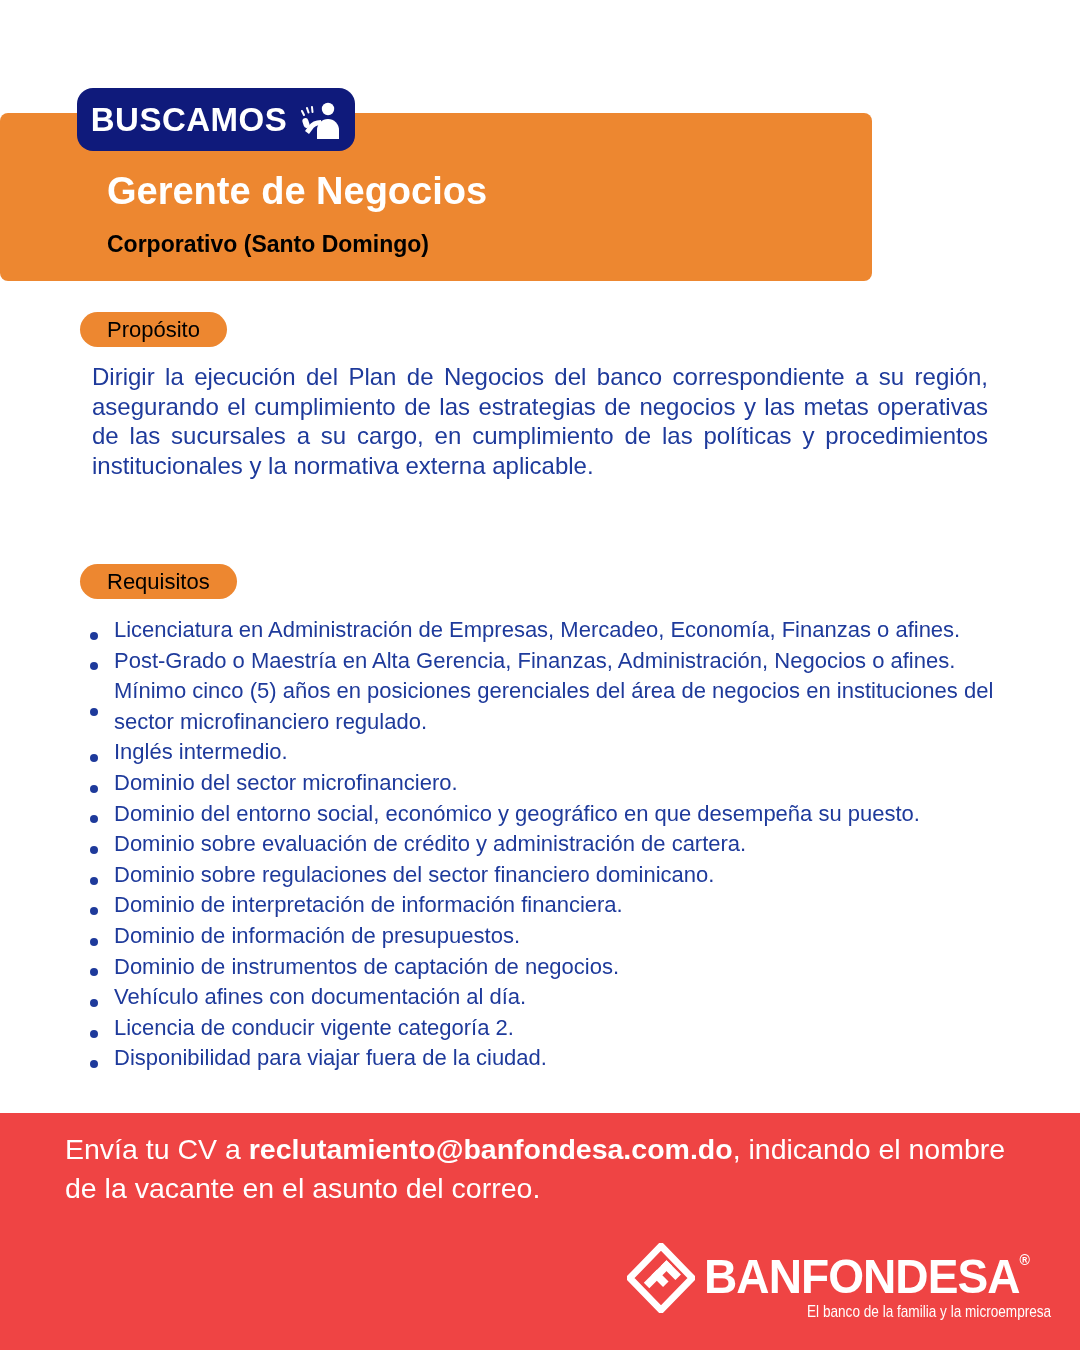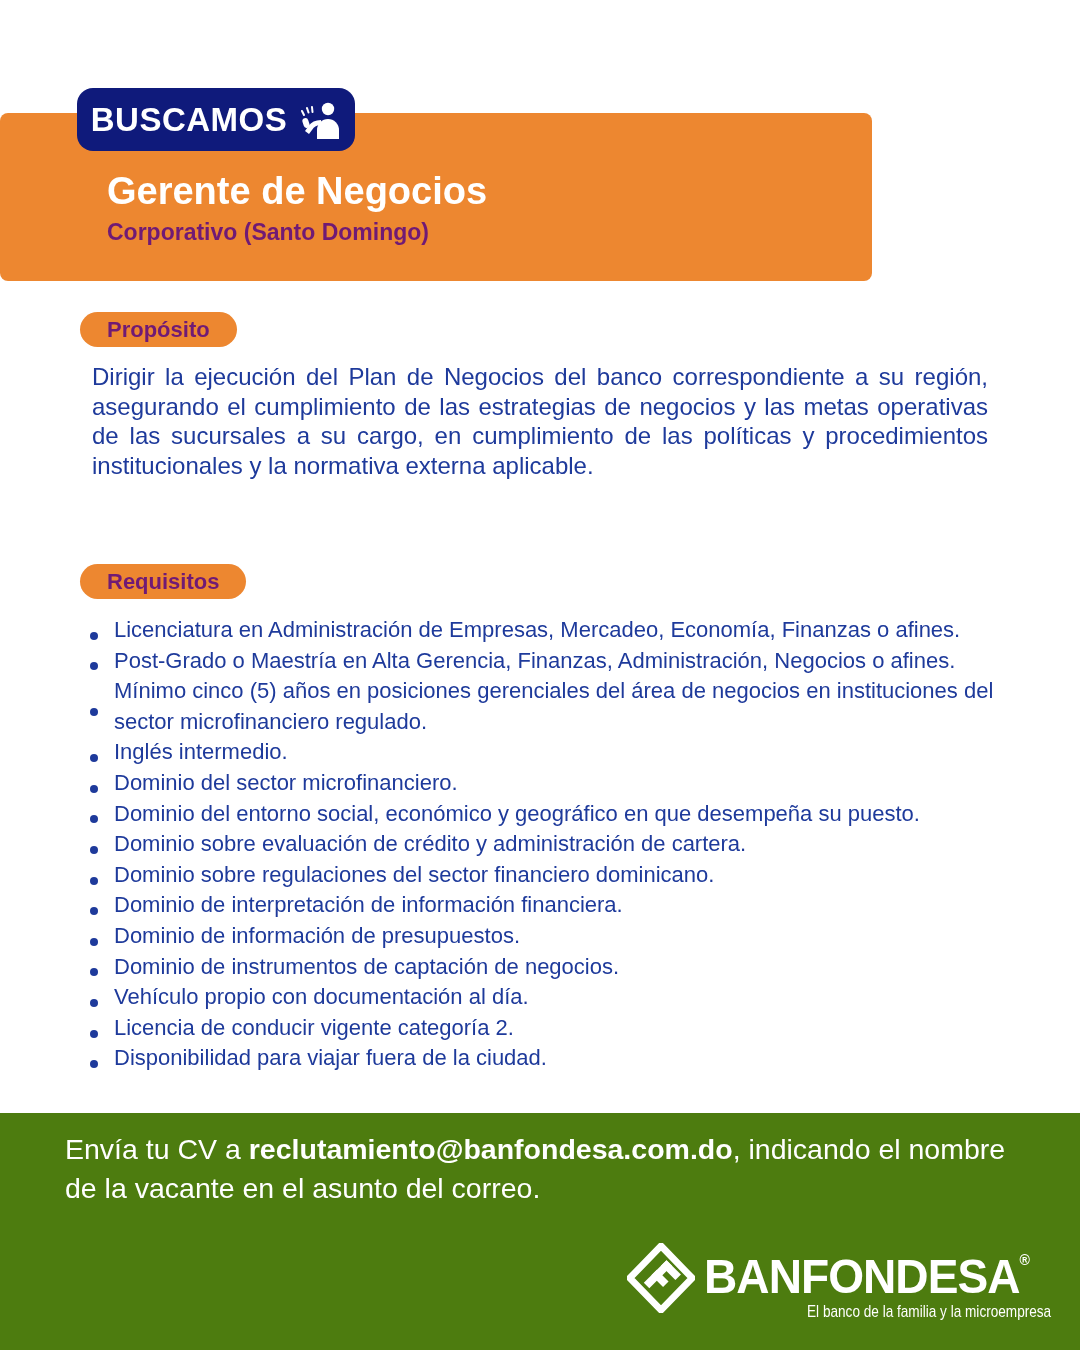--- a/index.html
+++ b/index.html
@@ -15,25 +15,25 @@
   }
   .badge .label{color:#fff;font-weight:bold;font-size:33px;letter-spacing:.5px;}
   .badge svg{display:block;}
   
   .banner{
     position:absolute;left:0;top:113px;width:872px;height:168px;
     background:#ed8730;border-radius:8px;z-index:2;
     padding:57px 12px 0 107px;box-sizing:border-box;
   }
   .banner .title{color:#fff;font-weight:bold;font-size:38px;line-height:42px;}
-  .banner .subtitle{color:#701a75;font-weight:bold;font-size:23px;line-height:28px;margin-top:6px;}
+  .banner .subtitle{color:#000000;font-weight:bold;font-size:23px;line-height:28px;margin-top:18px;}
   
   .pill{
     position:absolute;left:80px;display:inline-block;background:#ed8730;
-    color:#701a75;font-weight:bold;font-size:22px;line-height:35px;
+    color:#000000;font-weight:normal;font-size:22px;line-height:35px;
     padding:0 27px;border-radius:18px;
   }
   .pill.proposito{top:312px;}
   .pill.requisitos{top:564px;}
   
   .purpose{
     position:absolute;left:92px;top:362px;width:896px;
     color:#1e3a9b;font-size:24px;line-height:29.5px;text-align:justify;
   }
   
@@ -42,21 +42,21 @@
     list-style:none;color:#1e3a9b;font-size:22px;line-height:30.6px;
   }
   ul.reqs li{display:flex;align-items:center;}
   ul.reqs .dot{
     flex:none;width:8px;height:8px;border-radius:50%;
     background:#1e3a9b;margin:11px 16px 0 2px;
   }
   
   .footer{
     position:absolute;left:0;top:1113px;width:1080px;height:237px;
-    background:#4d7c0f;
+    background:#ef4444;
   }
   .footer .cta{
     position:absolute;left:65px;top:17px;width:960px;
     color:#fff;font-size:28.5px;line-height:39px;
   }
   .footer .cta b{font-weight:bold;}
   
   .logo{
     position:absolute;left:627px;top:122px;display:flex;align-items:center;gap:9px;
   }
@@ -144,21 +144,21 @@
     <li>
       <span class="dot"></span>
       <span>Dominio de información de presupuestos.</span>
     </li>
     <li>
       <span class="dot"></span>
       <span>Dominio de instrumentos de captación de negocios.</span>
     </li>
     <li>
       <span class="dot"></span>
-      <span>Vehículo propio con documentación al día.</span>
+      <span>Vehículo afines con documentación al día.</span>
     </li>
     <li>
       <span class="dot"></span>
       <span>Licencia de conducir vigente categoría 2.</span>
     </li>
     <li>
       <span class="dot"></span>
       <span>Disponibilidad para viajar fuera de la ciudad.</span>
     </li>
   </ul>

